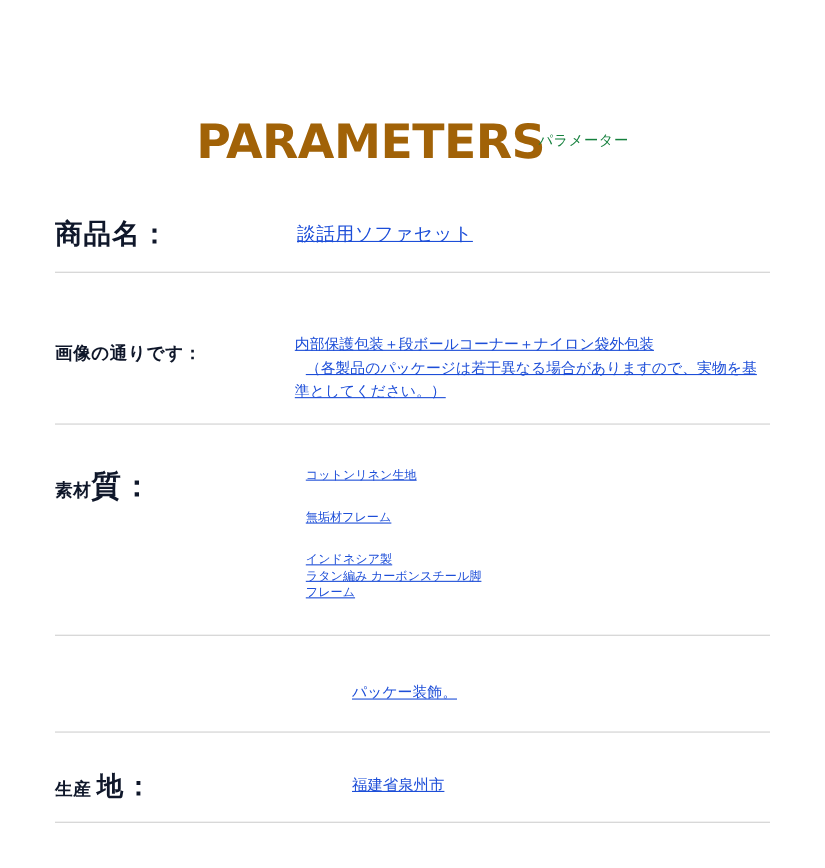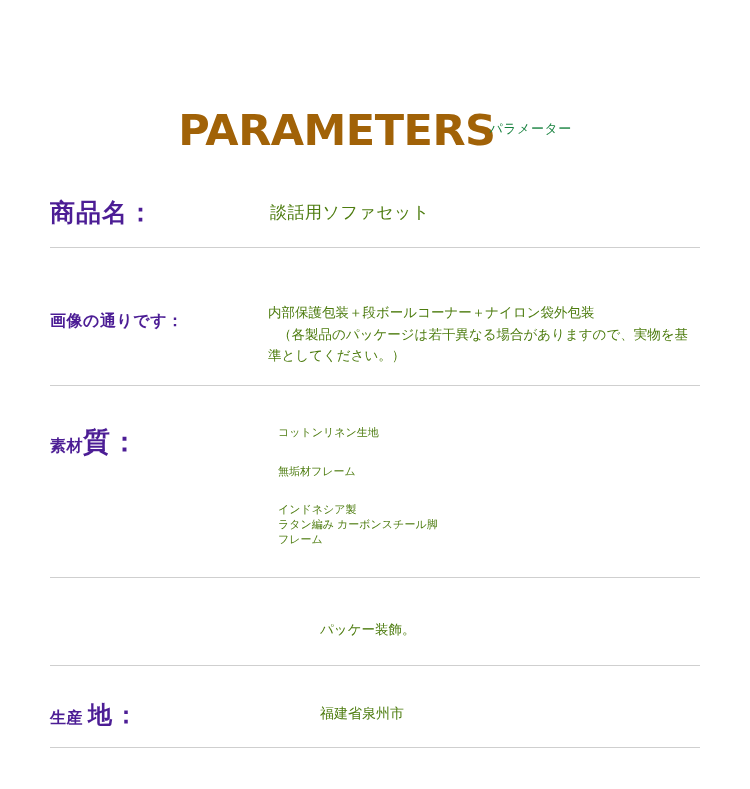--- a/index.html
+++ b/index.html
@@ -58,29 +58,30 @@
     left: 50px;
     width: 650px;
     border-bottom: 1px solid #cfcfcf;
     box-sizing: border-box;
   }
 
   .label {
     position: absolute;
     left: 0;
     font-weight: 700;
-    color: #4c1d95;
+    color: #0f172a;
     white-space: nowrap;
   }
   .value {
     position: absolute;
     left: 220px;
-    color: #4d7c0f;
+    color: #1d4ed8;
     font-size: 14px;
     line-height: 1.55;
+    text-decoration: underline;
   }
 
   
   #row-name { top: 186px; height: 62px; }
   #row-name .label {
     top: 10px;
     font-size: 25px;
     letter-spacing: 1px;
   }
   #row-name .value {

